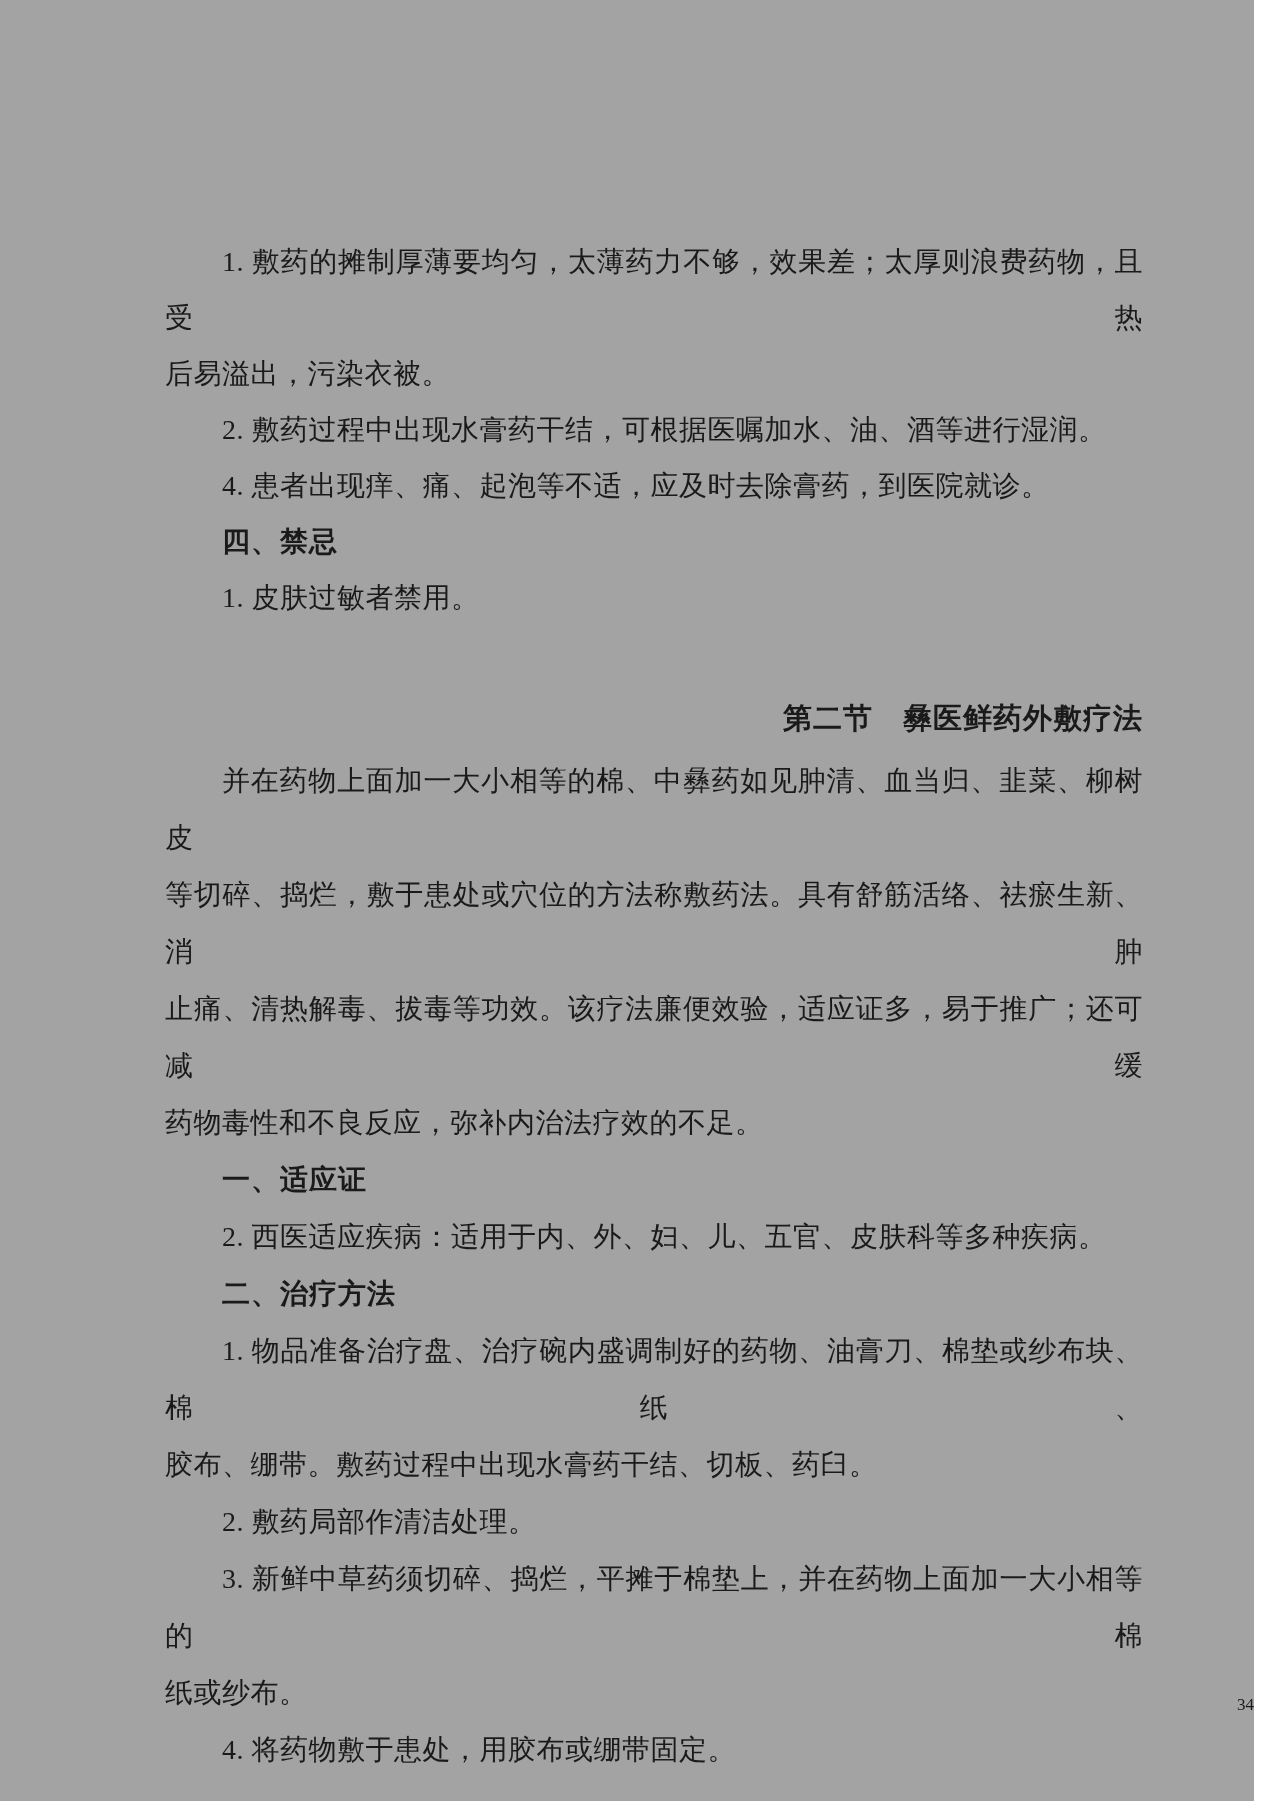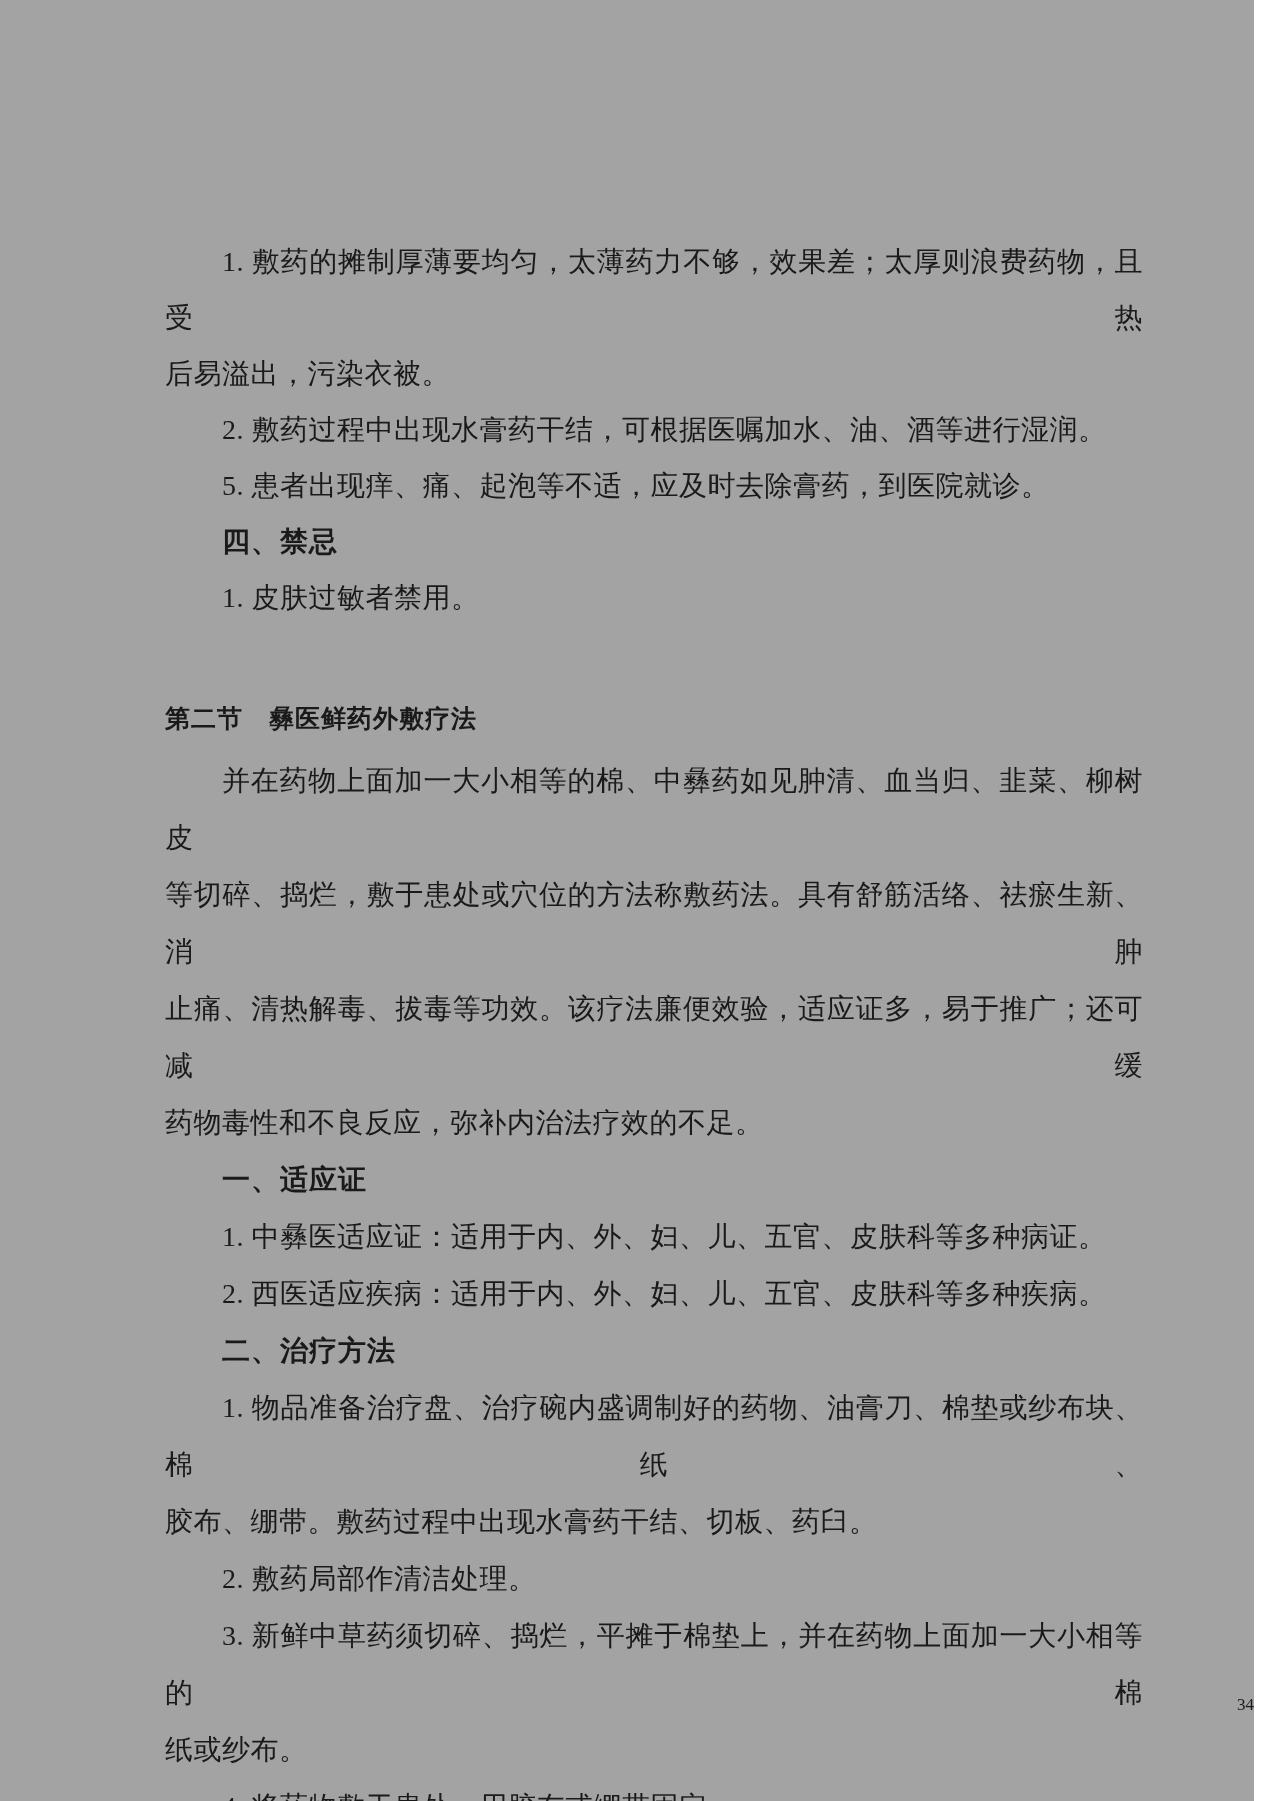--- a/index.html
+++ b/index.html
@@ -26,23 +26,23 @@
   .line.indent { text-indent: 57px; }
   .line.full { text-align-last: justify; }
   .heading {
     font-family: "Liberation Sans", "DejaVu Sans", sans-serif;
     font-weight: bold;
     letter-spacing: 1px;
   }
   .section-title {
     font-family: "Liberation Sans", "DejaVu Sans", sans-serif;
     font-weight: bold;
-    font-size: 25px;
+    font-size: 29px;
     line-height: 57px;
-    text-align: left;
+    text-align: right;
     margin-top: 64px;
     margin-bottom: 5px;
     letter-spacing: 1px;
   }
   .footer {
     position: absolute;
     top: 1690px;
     left: 0;
     right: 0;
     text-align: right;
@@ -52,34 +52,33 @@
 </style>
 </head>
 <body>
 
 <div class="page">
   <div class="content">
 
     <div class="line indent full">1. 敷药的摊制厚薄要均匀，太薄药力不够，效果差；太厚则浪费药物，且受热</div>
     <div class="line">后易溢出，污染衣被。</div>
     <div class="line indent">2. 敷药过程中出现水膏药干结，可根据医嘱加水、油、酒等进行湿润。</div>
-    <div class="line indent">5. 患者出现痒、痛、起泡等不适，应及时去除膏药，到医院就诊。</div>
+    <div class="line indent">4. 患者出现痒、痛、起泡等不适，应及时去除膏药，到医院就诊。</div>
     <div class="line indent heading">四、禁忌</div>
     <div class="line indent">1. 皮肤过敏者禁用。</div>
 
     <div class="section-title">第二节　彝医鲜药外敷疗法</div>
 
     <div class="s2">
       <div class="line indent full">并在药物上面加一大小相等的棉、中彝药如见肿清、血当归、韭菜、柳树皮</div>
       <div class="line full">等切碎、捣烂，敷于患处或穴位的方法称敷药法。具有舒筋活络、祛瘀生新、消肿</div>
       <div class="line full">止痛、清热解毒、拔毒等功效。该疗法廉便效验，适应证多，易于推广；还可减缓</div>
       <div class="line">药物毒性和不良反应，弥补内治法疗效的不足。</div>
 
       <div class="line indent heading">一、适应证</div>
-      <div class="line indent">1. 中彝医适应证：适用于内、外、妇、儿、五官、皮肤科等多种病证。</div>
       <div class="line indent">2. 西医适应疾病：适用于内、外、妇、儿、五官、皮肤科等多种疾病。</div>
 
       <div class="line indent heading">二、治疗方法</div>
       <div class="line indent full">1. 物品准备治疗盘、治疗碗内盛调制好的药物、油膏刀、棉垫或纱布块、棉纸、</div>
       <div class="line">胶布、绷带。敷药过程中出现水膏药干结、切板、药臼。</div>
       <div class="line indent">2. 敷药局部作清洁处理。</div>
       <div class="line indent full">3. 新鲜中草药须切碎、捣烂，平摊于棉垫上，并在药物上面加一大小相等的棉</div>
       <div class="line">纸或纱布。</div>
       <div class="line indent">4. 将药物敷于患处，用胶布或绷带固定。</div>
 

